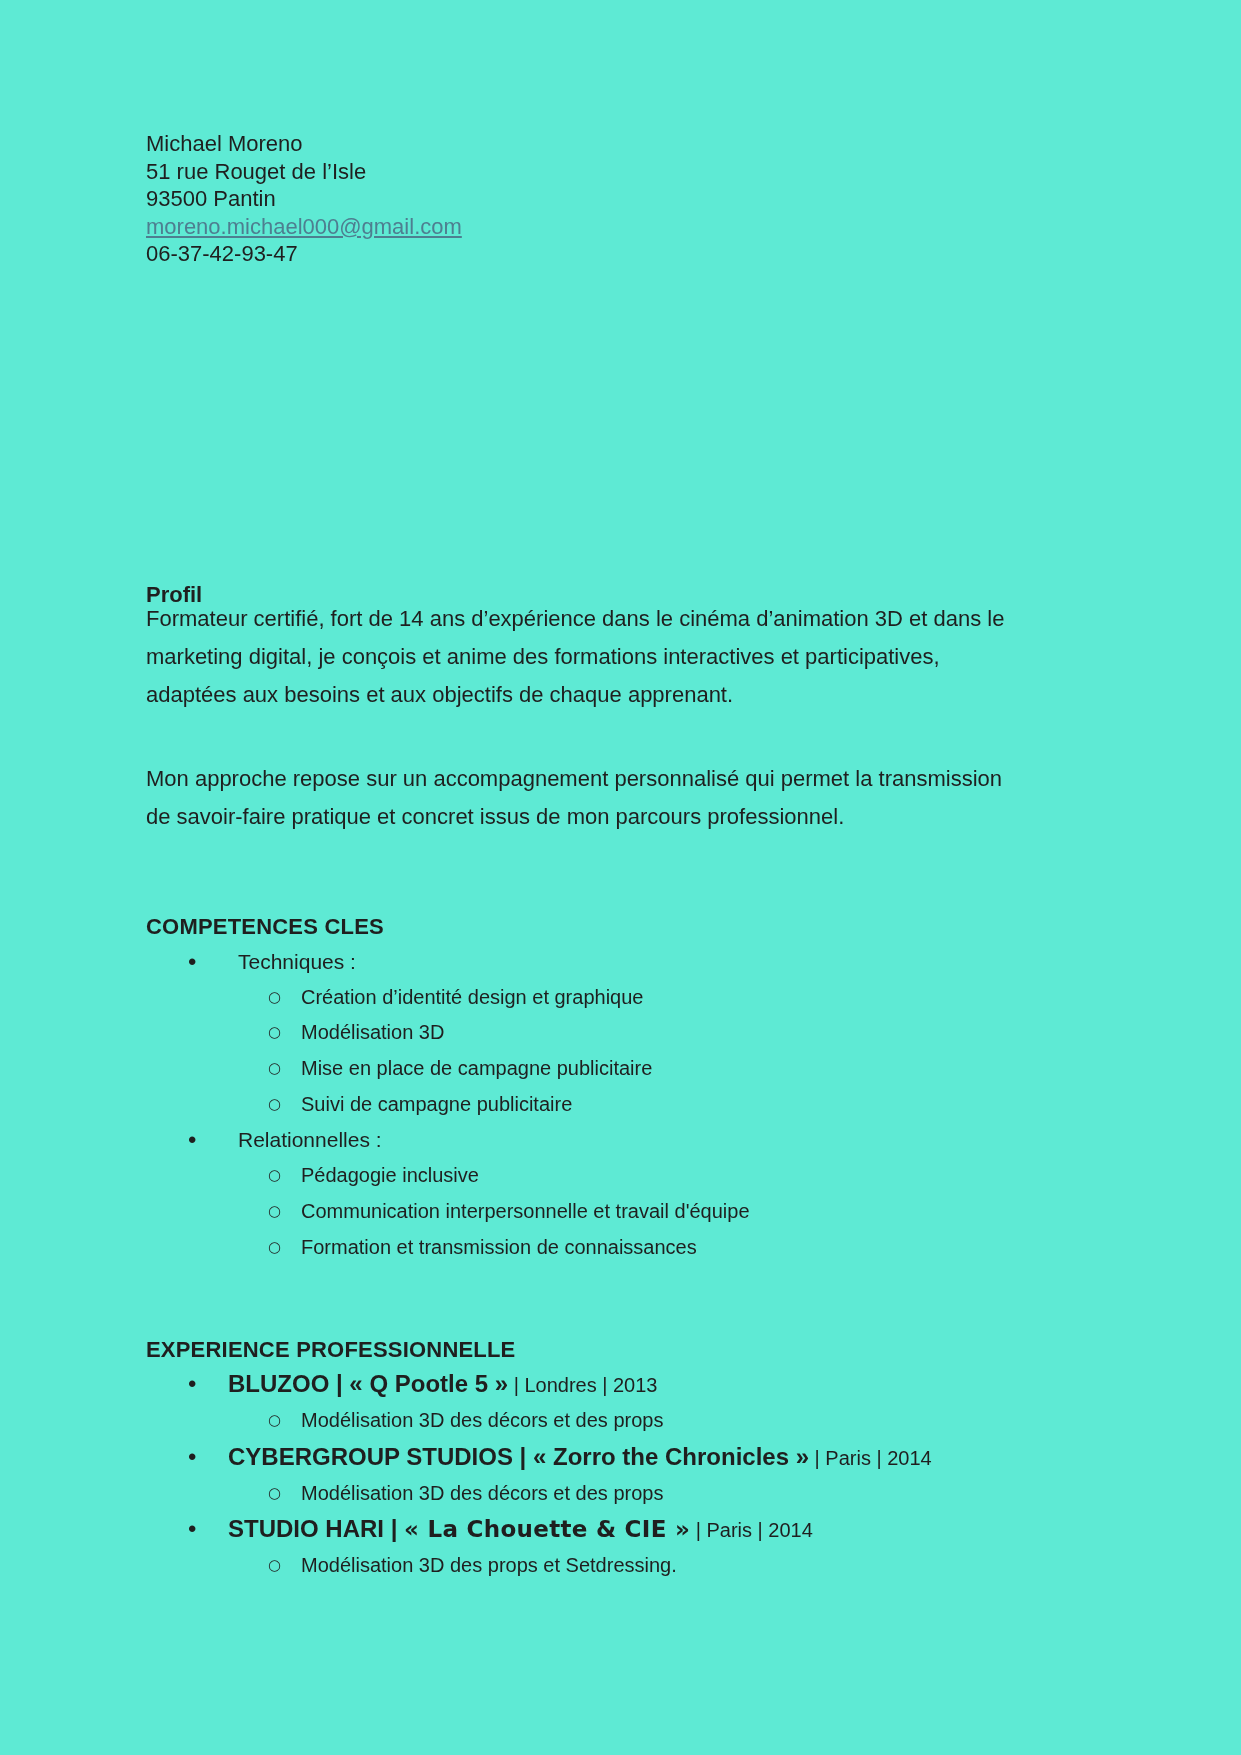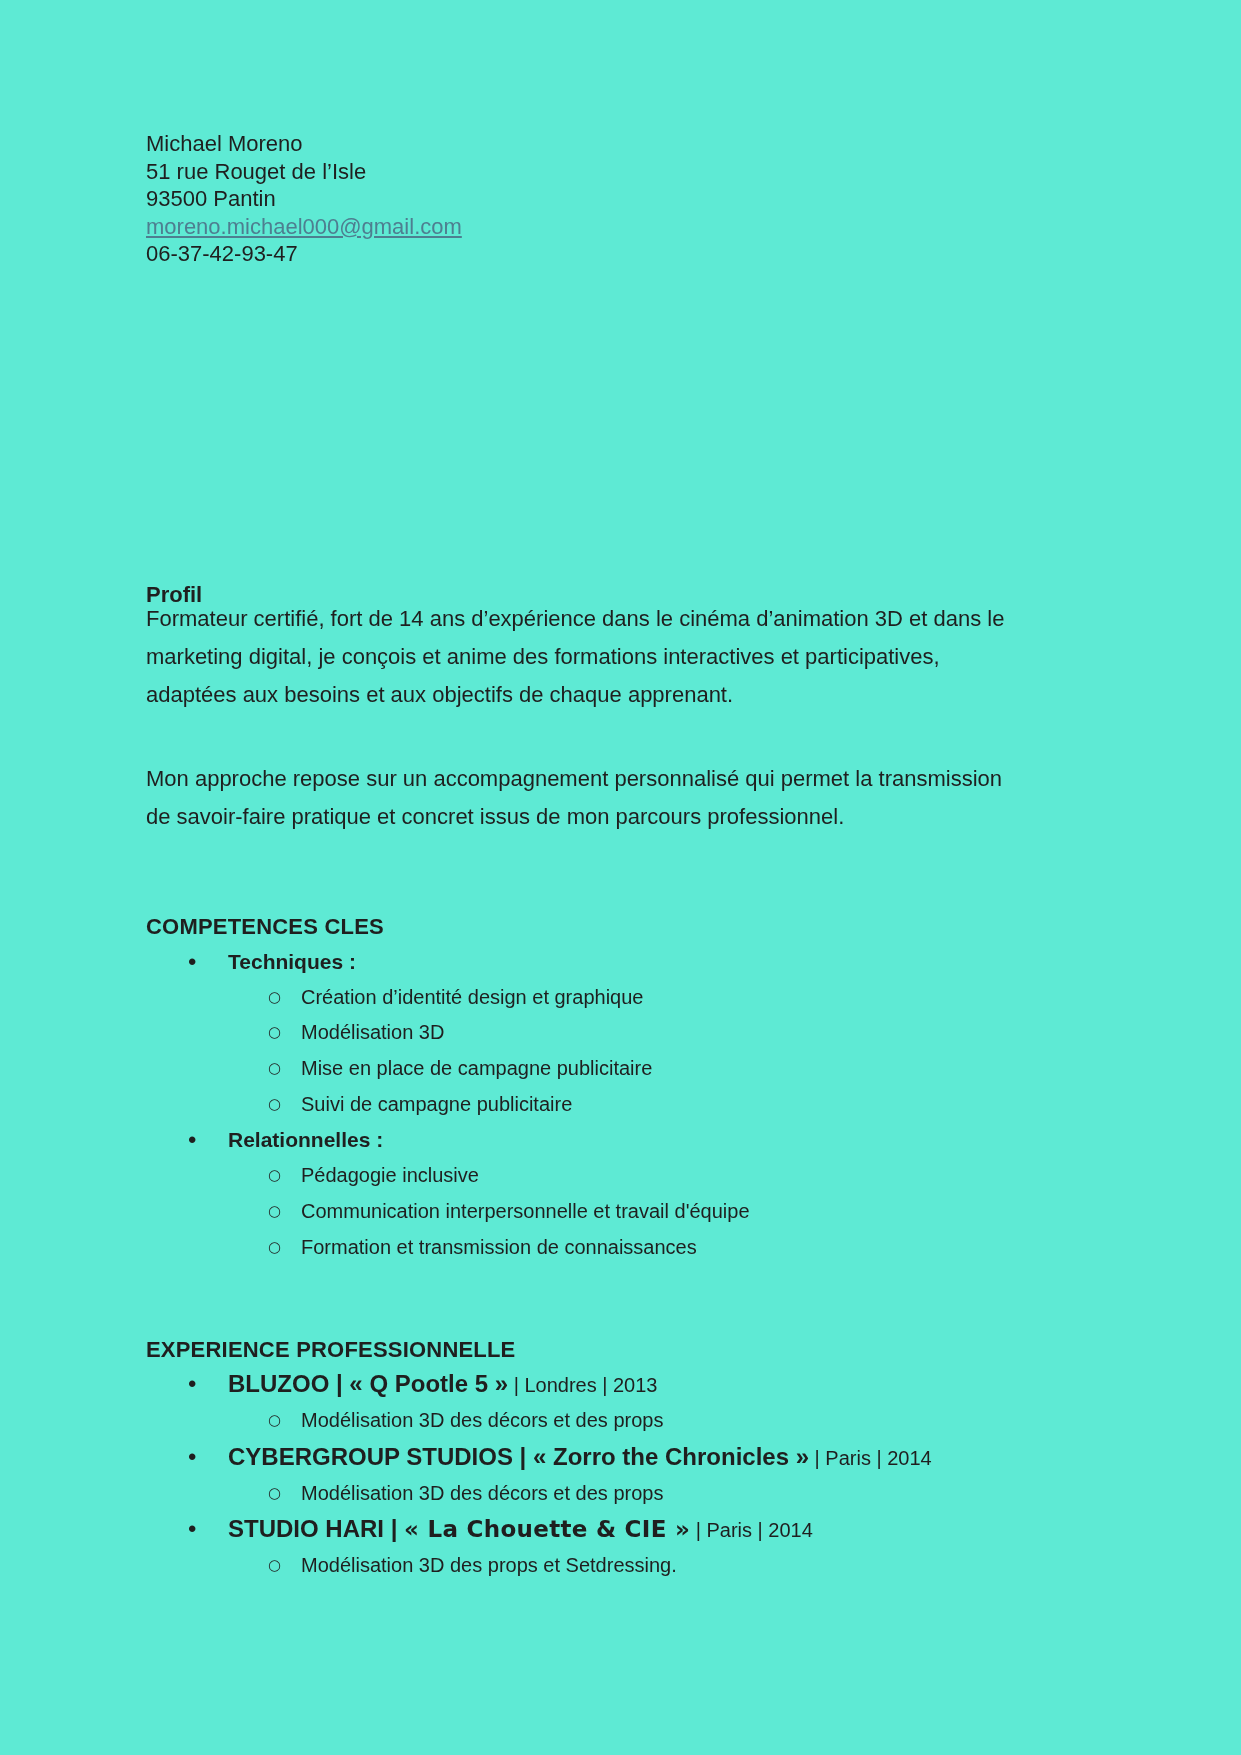--- a/index.html
+++ b/index.html
@@ -65,21 +65,21 @@
   .row.l2 { padding-left: 155px; }
   .b1 {
     position: absolute; left: 42px; top: 0;
     font-size: 24px;
   }
   .b2 {
     position: absolute; left: 122px; top: 0;
     font-size: 15px;
     font-family: "DejaVu Sans", sans-serif;
   }
-  .lbl { font-size: 21px; font-weight: bold; }
+  .lbl { font-size: 21px; font-weight: normal; margin-left: 10px; }
   .item { font-size: 20px; }
   .xb { font-size: 24px; font-weight: bold; }
   .xb.alt { font-size: 23px; font-family: "DejaVu Sans", sans-serif; letter-spacing: 0.3px; }
   .xm { font-size: 20px; font-weight: normal; }
 </style>
 </head>
 <body>
 
 <div class="page">
 

